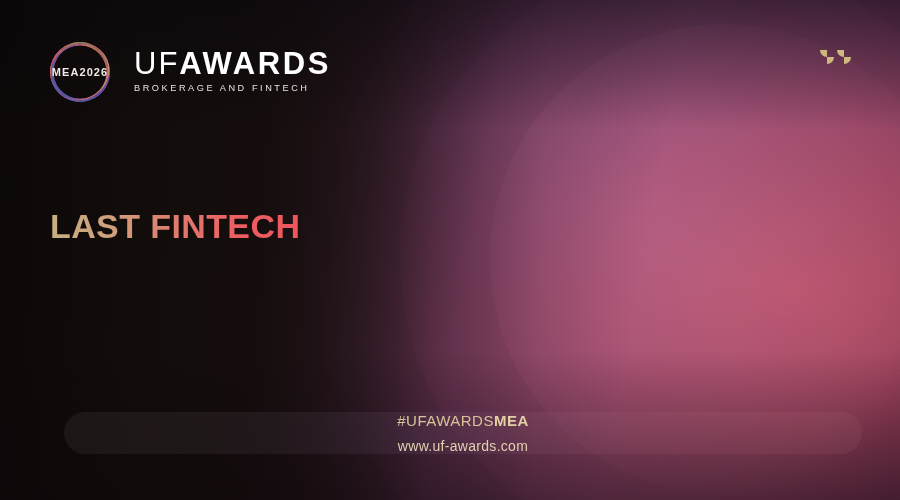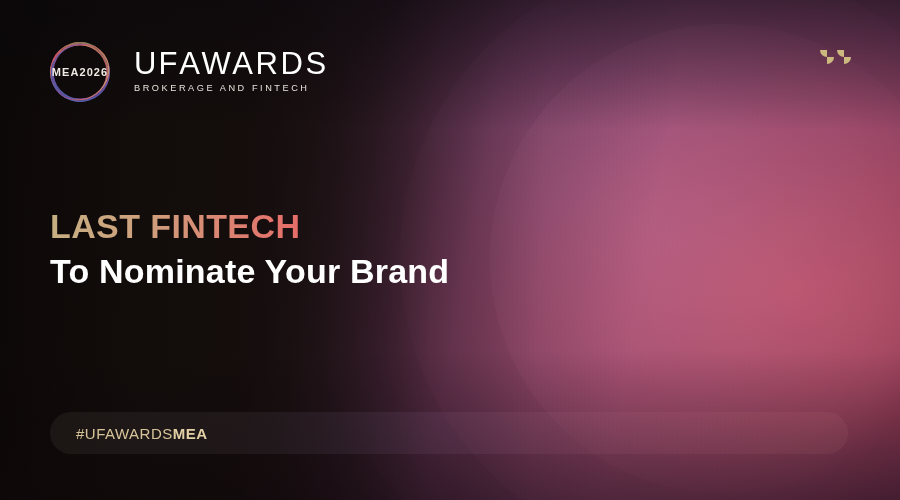--- a/index.html
+++ b/index.html
@@ -85,21 +85,21 @@
     font-size:11px; letter-spacing:1.1px; font-weight:700;
     color:#efe9e4;
   }
 
   .logo-text { padding-bottom:4px; }
   .logo-title {
     font-size:31px; line-height:1; color:#fff;
     letter-spacing:1.2px; white-space:nowrap;
   }
   .logo-title .uf { font-weight:400; letter-spacing:2px; }
-  .logo-title .aw { font-weight:400; letter-spacing:2.6px;margin-top:8px; }
+  .logo-title .aw { font-weight:700; letter-spacing:2.6px;margin-top:8px; }
   .logo-sub {
     margin-top:4px;
     font-size:9.2px; font-weight:400; color:#e9e2dc;
     letter-spacing:2.55px; white-space:nowrap;
   }
 
   
   .corner-mark { position:absolute; right:44px; top:44px; width:40px; height:28px; }
   .corner-mark svg { display:block; width:40px; height:28px; }
 
@@ -113,26 +113,27 @@
     white-space:nowrap;
   }
   .line-main {
     margin-top:6px;
     font-size:34px; font-weight:700; letter-spacing:.2px; line-height:1.16;
     color:#ffffff; white-space:nowrap;
   }
 
   
   .footer-bar {
-    position:absolute; left:50px; top:412px;
+    position:absolute; left:64px; top:412px;
     width:798px; height:42px;
     border-radius:21px;
     background: linear-gradient(90deg, rgba(255,244,220,.055) 0%, rgba(190,170,220,.075) 42%, rgba(200,120,140,.085) 72%, rgba(220,150,150,.075) 100%);
     display:flex; align-items:center; justify-content:space-between;
     padding:0 26px;
+    flex-direction:column;
   }
   .hashtag {
     font-size:15px; letter-spacing:.5px; color:#d8c49a; white-space:nowrap;
   }
   .hashtag .reg { font-weight:400; }
   .hashtag .bold { font-weight:700; color:#e2cfa6; }
   .website {
     font-size:14px; font-weight:400; letter-spacing:.3px;
     color:#e3cfb2; white-space:nowrap;
   }
@@ -211,20 +212,20 @@
         <path d="M4 6 h7 v7 a7 7 0 0 1 -7 -7 z"></path>
         <path d="M11 13 h7 v0 a7 7 0 0 1 -7 7 z"></path>
         <path d="M21 6 h7 v7 a7 7 0 0 1 -7 -7 z"></path>
         <path d="M28 13 h7 v0 a7 7 0 0 1 -7 7 z"></path>
       </g>
     </svg>
   </div>
 
   <div class="headline">
     <div class="line-kicker">LAST FINTECH</div>
-    <div class="line-main">To Nominate Your Brand</div>
   </div>
 
   <div class="footer-bar">
     <div class="hashtag"><span class="reg">#UFAWARDS</span><span class="bold">MEA</span></div>
+    <div class="website">www.uf-awards.com</div>
   </div>
 
 </div>
 
 </body></html>

